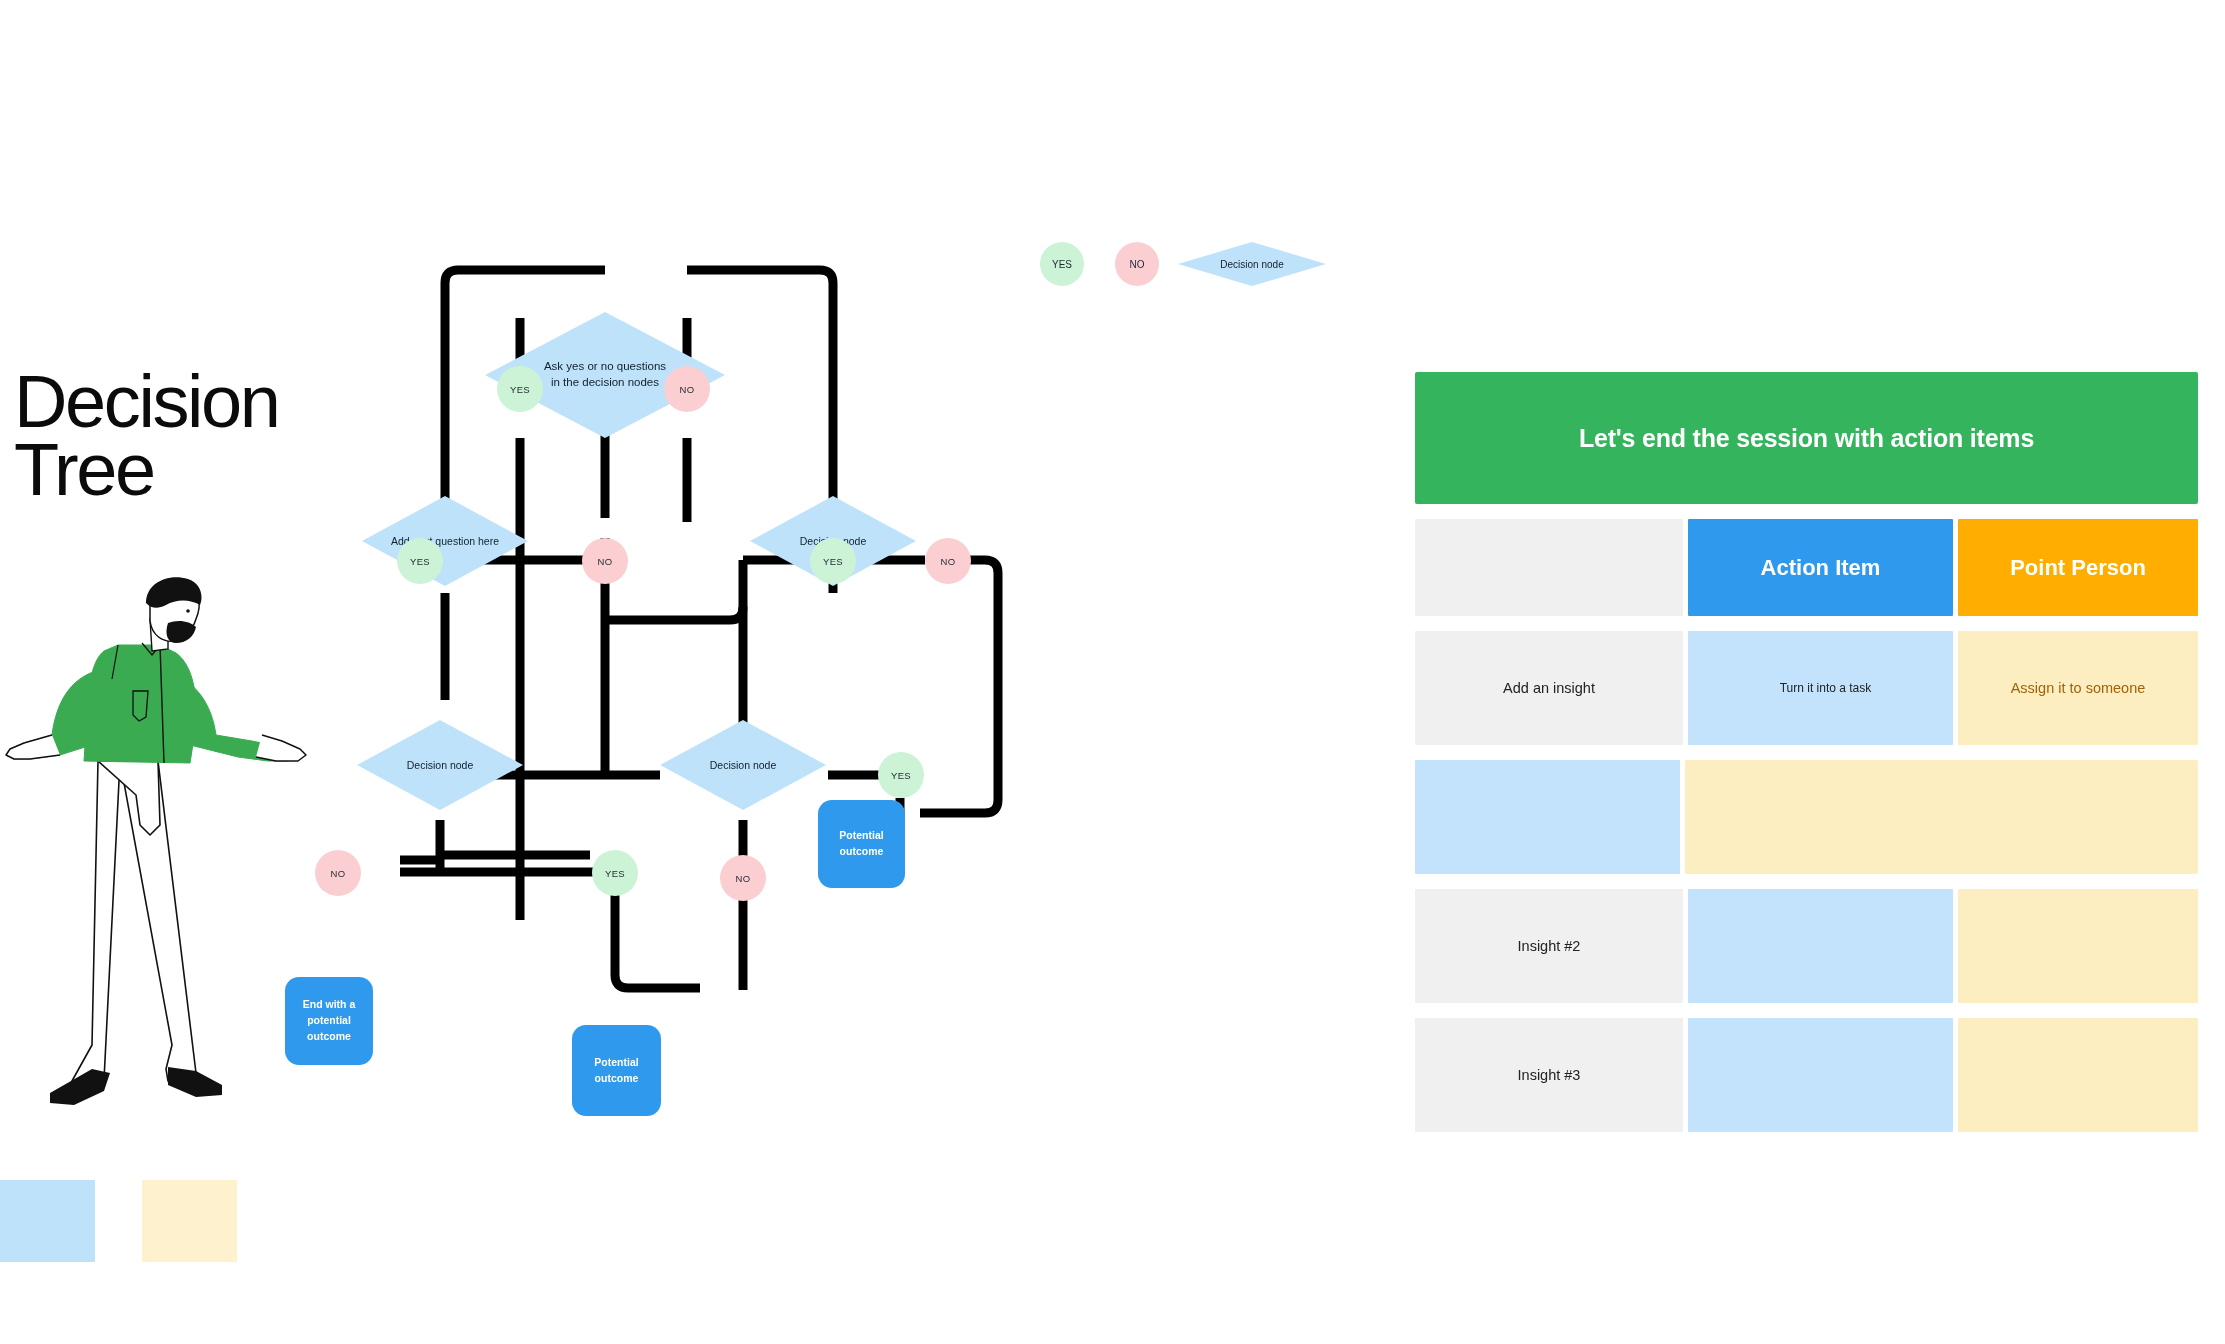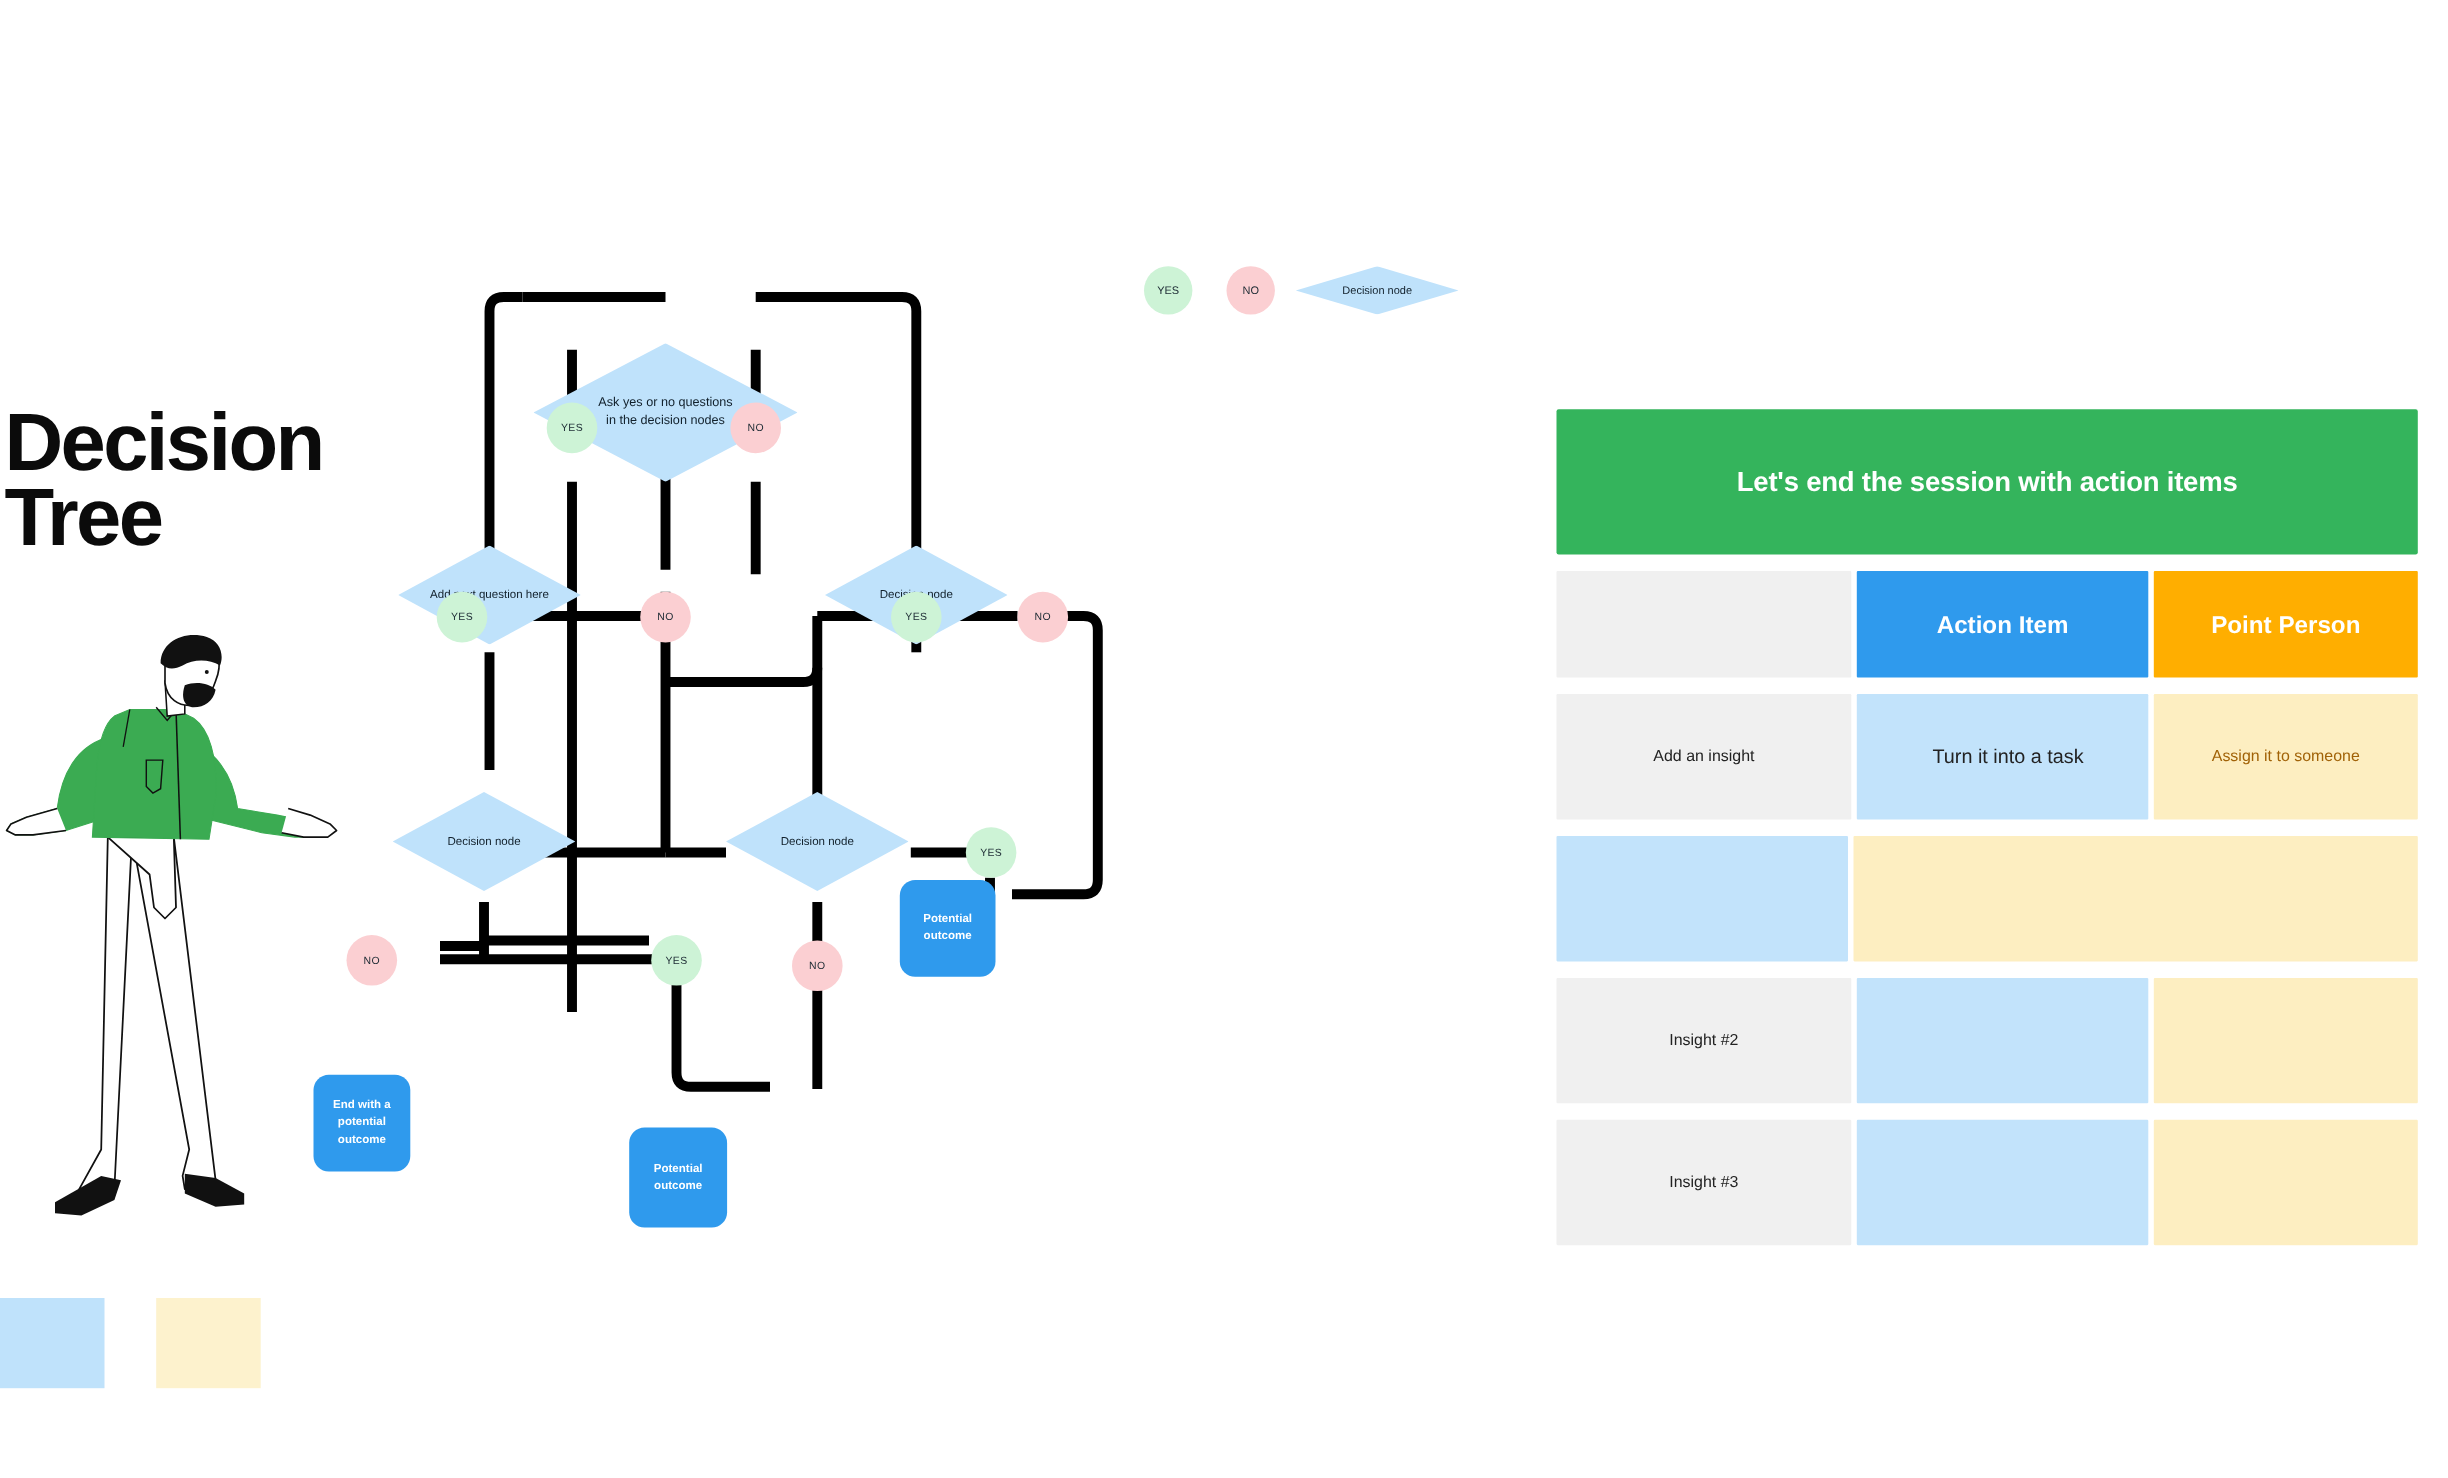--- a/index.html
+++ b/index.html
@@ -6,23 +6,23 @@
   html, body {
     width: 2225px; height: 1344px;
     background: #ffffff;
     font-family: "Liberation Sans", sans-serif;
     overflow: hidden;
   }
   #stage { position: relative; width: 2225px; height: 1344px; }
 
   
   #page-title {
-    position: absolute; left: 4px; top: 368px;
+    position: absolute; left: 14px; top: 368px;
     width: 400px;
-    font-size: 74px; font-weight: 700; line-height: 0.92;
+    font-size: 74px; font-weight: 400; line-height: 0.92;
     letter-spacing: -2.4px; color: #0b0b0b;
     white-space: pre-line;
   }
 
   
   #illustration { position: absolute; left: 0px; top: 575px; width: 330px; height: 550px; }
 
   
   .swatch { position: absolute; width: 95px; height: 82px; }
   #swatch-blue   { left: 0px;   top: 1180px; background: #bfe2fb; }
@@ -99,21 +99,21 @@
   .cell {
     display: flex; align-items: center; justify-content: center;
     text-align: center; border-radius: 1px;
   }
   .c-label { width: 268px; background: #f0f0f0; color: #222; font-size: 14.5px; }
   .c-blue  { width: 265px; }
   .c-yellow{ flex: 1; }
   .header-row .c-label  { background: #f0f0f0; }
   .header-row .c-blue   { background: #2f9aed; color:#fff; font-size: 22px; font-weight: 700; }
   .header-row .c-yellow { background: #ffae00; color:#fff; font-size: 22px; font-weight: 700; }
-  .body-row .c-blue   { background: #c2e3fb; color: #222; font-size: 18px; padding-left: 10px; }
+  .body-row .c-blue   { background: #c2e3fb; color: #222; font-size: 12px; padding-left: 10px; }
   .body-row .c-yellow { background: #fdeec1; color: #a16207; font-size: 14.5px; }
 </style>
 </head>
 <body>
 
 <div id="stage">
 
   <div id="page-title">Decision
 Tree</div>
 

